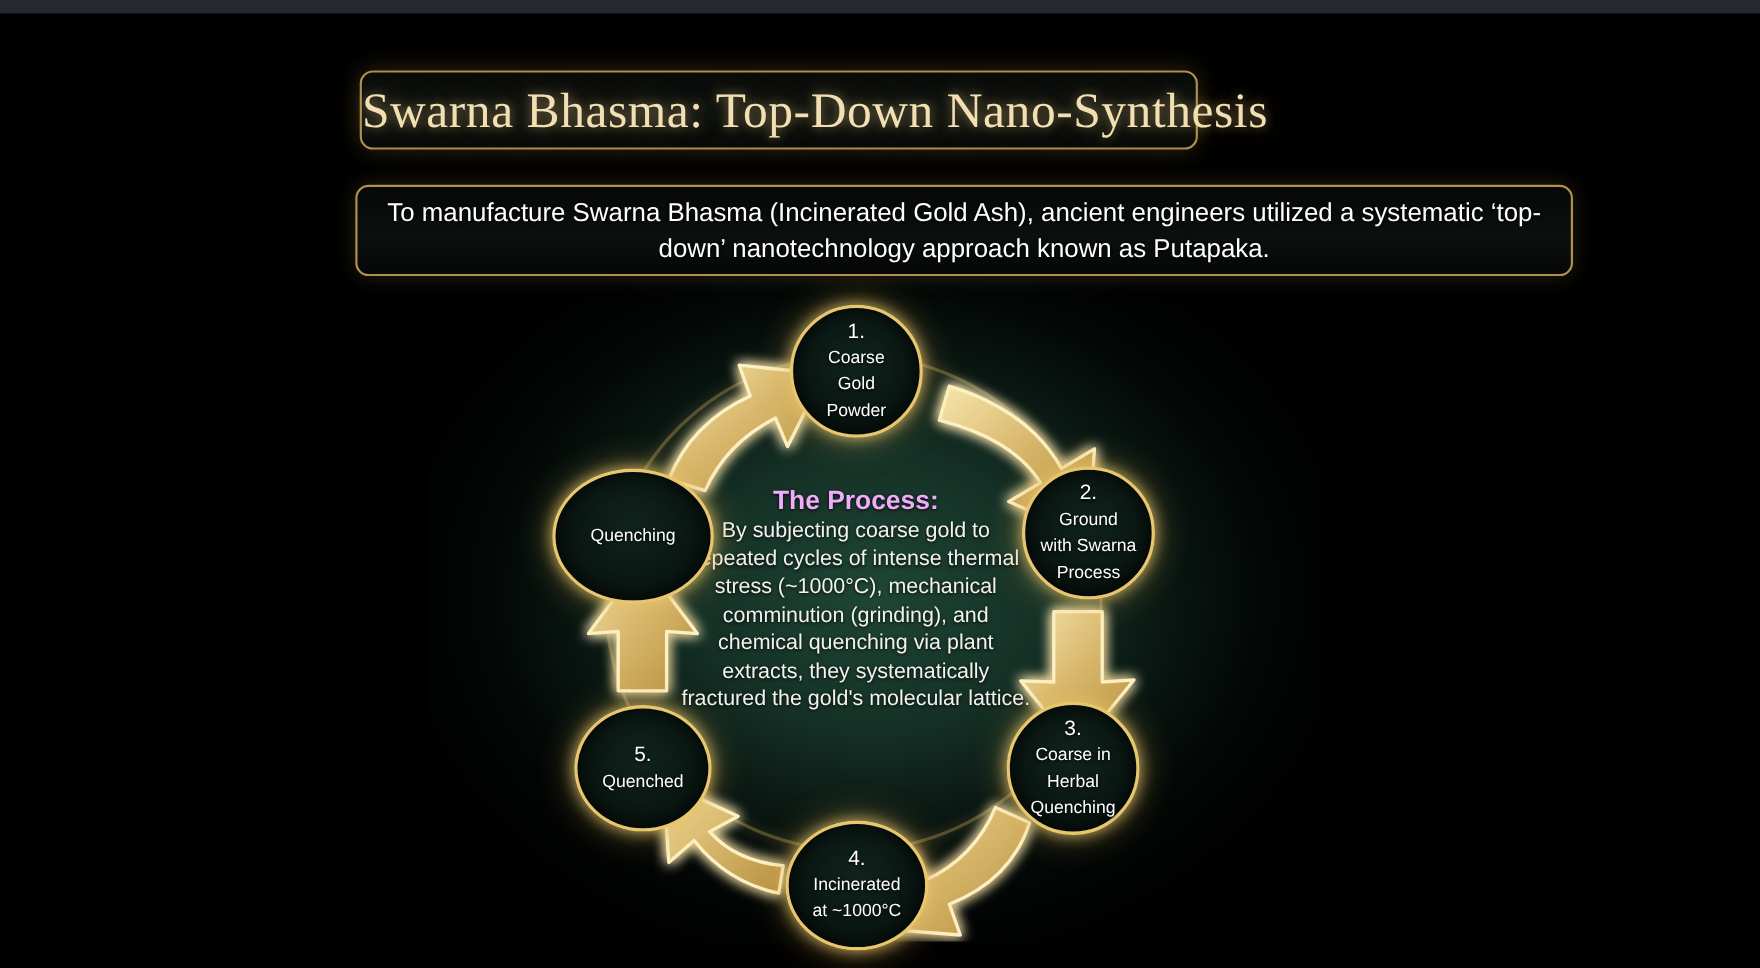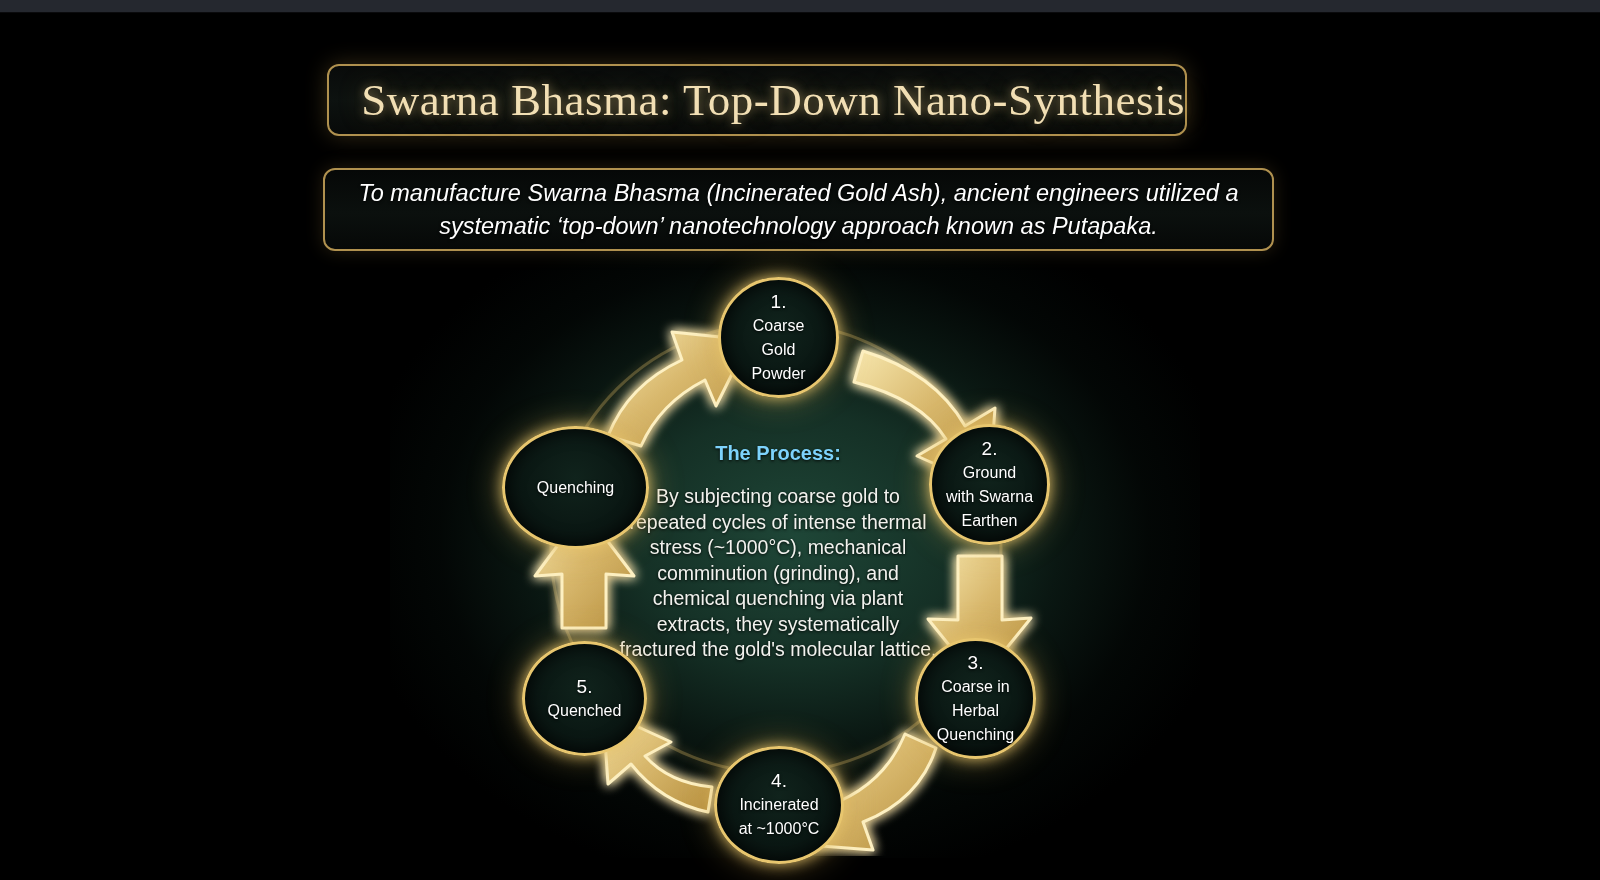--- a/index.html
+++ b/index.html
@@ -50,57 +50,56 @@
                  rgba(10,24,19,0.28) 62%,
                  rgba(0,0,0,0) 78%);
     pointer-events: none;
   }
 
   
   #title-box {
     position: absolute;
     left: 327px;
     top: 51px;
-    width: 860px;
+    width: 762px;
     height: 72px;
     border: 2px solid #b0914f;
     border-radius: 12px;
     background: linear-gradient(180deg, #090b0a 0%, #0d1210 50%, #080a09 100%);
     box-shadow: 0 0 22px rgba(150,120,60,0.35);
     display: flex;
     align-items: center;
-    justify-content: flex-end;
+    justify-content: flex-start;
     box-sizing: border-box;
   }
   #title-text {
     font-family: "Liberation Serif", "DejaVu Serif", serif;
     font-size: 45px;
     letter-spacing: 0.5px;
     color: #f2dfb4;
     text-shadow: 0 0 10px rgba(220,190,130,0.55), 0 0 28px rgba(190,150,70,0.35);
     white-space: nowrap;
   }
 
   
   #subtitle-box {
     position: absolute;
     left: 323px;
     top: 155px;
-    width: 951px;
+    width: 1107px;
     height: 83px;
     border: 2px solid #b0914f;
     border-radius: 12px;
     background: linear-gradient(180deg, #060807 0%, #0b100e 55%, #060807 100%);
     box-shadow: 0 0 18px rgba(140,110,55,0.28);
     display: flex;
     align-items: center;
     justify-content: center;
     box-sizing: border-box;
     padding: 0 4px;
-    font-style: italic;
   }
   #subtitle-text {
     font-size: 23.5px;
     line-height: 33px;
     color: #ffffff;
     text-align: center;
     text-shadow: 0 1px 3px rgba(0,0,0,0.9);
   }
 
   
@@ -150,25 +149,25 @@
   
   #process-block {
     position: absolute;
     left: 153px;
     top: 186px;
     width: 320px;
     text-align: center;
     pointer-events: none;
   }
   #process-heading {
-    font-size: 20px;
+    font-size: 24px;
     font-weight: bold;
-    color: #7dd3fc;
+    color: #f0abfc;
     text-shadow: 0 1px 3px rgba(0,0,0,0.9);
-    margin-bottom: 19px;
+    margin-bottom: 0;
   }
   #process-body {
     font-size: 19.5px;
     line-height: 25.5px;
     color: #f2f2ee;
     text-shadow: 0 1px 3px rgba(0,0,0,0.9);
   }
 </style>
 </head>
 <body>
@@ -244,21 +243,21 @@
       <span class="num">1.</span>
       <span class="lbl">Coarse</span>
       <span class="lbl">Gold</span>
       <span class="lbl">Powder</span>
     </div>
 
     <div class="node" id="node-2">
       <span class="num">2.</span>
       <span class="lbl">Ground</span>
       <span class="lbl">with Swarna</span>
-      <span class="lbl">Earthen</span>
+      <span class="lbl">Process</span>
     </div>
 
     <div class="node" id="node-3">
       <span class="num">3.</span>
       <span class="lbl">Coarse in</span>
       <span class="lbl">Herbal</span>
       <span class="lbl">Quenching</span>
     </div>
 
     <div class="node" id="node-4">

